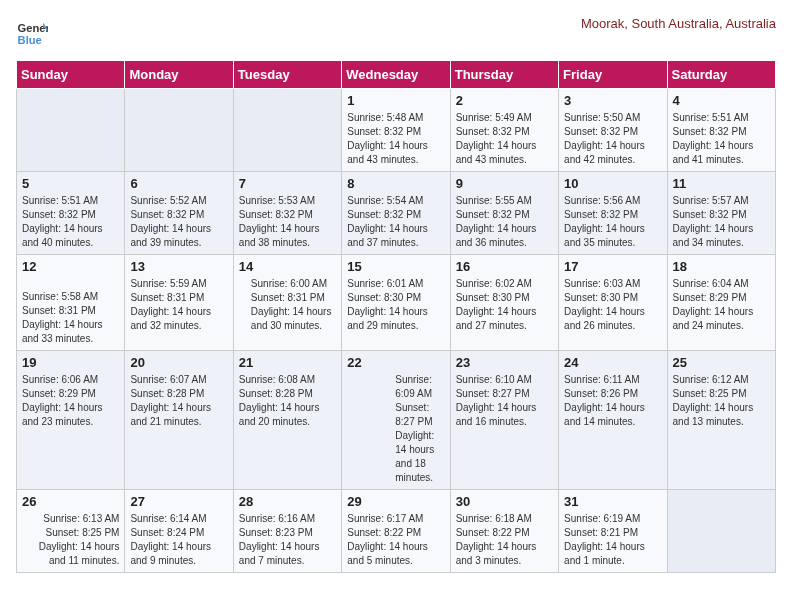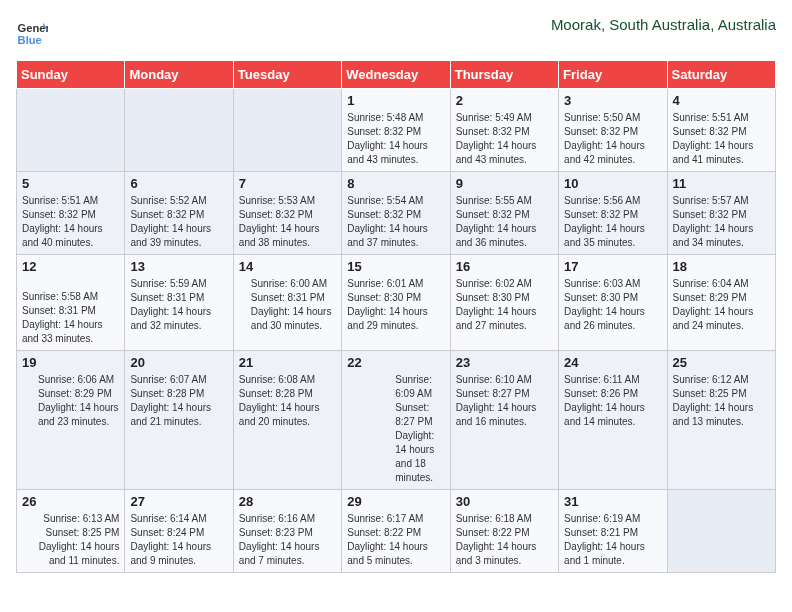--- a/index.html
+++ b/index.html
@@ -27,30 +27,30 @@
     }
     .title-block {
       text-align: right;
     }
     .calendar-title {
       font-size: 32px;
       font-weight: bold;
       color: #333;
     }
     .calendar-subtitle {
-      font-size: 15px;
-      color: #14532d;
+      font-size: 13px;
+      color: #7f1d1d;
     }
     table {
       width: 100%;
       border-collapse: collapse;
       font-size: 11px;
     }
     thead tr th {
-      background-color: #ef4444;
+      background-color: #be185d;
       color: #fff;
       padding: 6px 4px;
       text-align: left;
       font-size: 13px;
       font-weight: bold;
       border: 1px solid #fff;
     }
     tbody tr td {
       border: 1px solid #ccc;
       vertical-align: top;
@@ -223,21 +223,21 @@
         <td>
           <span class="day-number">18</span>
           <div class="day-info" style="white-space: pre-line;">Sunrise: 6:04 AM
 Sunset: 8:29 PM
 Daylight: 14 hours and 24 minutes.</div>
         </td>
       </tr>
       <tr>
         <td>
           <span class="day-number">19</span>
-          <div class="day-info" style="white-space: pre-line; margin-left: 16px;">Sunrise: 6:06 AM
+          <div class="day-info" style="white-space: pre-line;">Sunrise: 6:06 AM
 Sunset: 8:29 PM
 Daylight: 14 hours and 23 minutes.</div>
         </td>
         <td>
           <span class="day-number">20</span>
           <div class="day-info" style="white-space: pre-line;">Sunrise: 6:07 AM
 Sunset: 8:28 PM
 Daylight: 14 hours and 21 minutes.</div>
         </td>
         <td>

